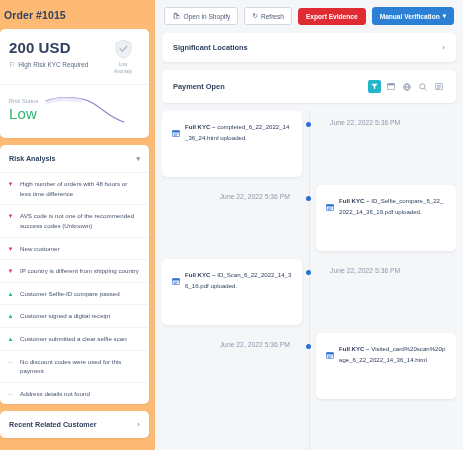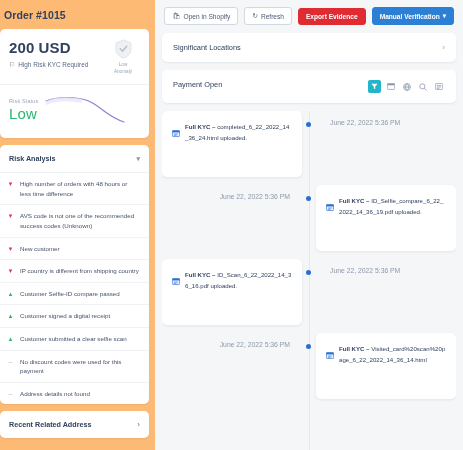--- a/index.html
+++ b/index.html
@@ -93,22 +93,22 @@
   .btn .bglyph { font-size: 6.5px; }
   .btn.danger { background: #e02b33; border-color: #e02b33; color: #fff; font-weight: 600; }
   .btn.primary { background: #2b7fd4; border-color: #2b7fd4; color: #fff; font-weight: 600; }
 
   .panel {
     background: #fff; border-radius: 5px;
     box-shadow: 0 1px 2px rgba(16,34,64,.07);
     margin-bottom: 8px;
   }
   .panel-head {
-    display: flex; align-items: flex-start; justify-content: space-between;
-    padding: 10px 11px; font-size: 7.4px; font-weight: 400; color: #31415f;
+    display: flex; align-items: center; justify-content: space-between;
+    padding: 10px 11px; font-size: 7.4px; font-weight: 700; color: #31415f;
   }
   .panel-head .chev { color: #97a2b4; font-size: 8px; }
 
   .tools { display: flex; align-items: center; gap: 3px; }
   .tool {
     width: 13px; height: 13px; border-radius: 2px;
     display: flex; align-items: center; justify-content: center;
     color: #8c99ad; cursor: pointer;
   }
   .tool.active { background: #23b5c9; color: #fff; }
@@ -233,21 +233,21 @@
         </div>
         <div class="risk-item">
           <span class="ind neu">–</span>
           <span>Address details not found</span>
         </div>
       </div>
     </div>
 
     <div class="card">
       <div class="sec-head">
-        <span>Recent Related Address</span>
+        <span>Recent Related Customer</span>
         <span class="chevron">›</span>
       </div>
     </div>
 
   </div>
 
   <div class="right-col">
 
     <div class="topbar">
       <button class="btn">

